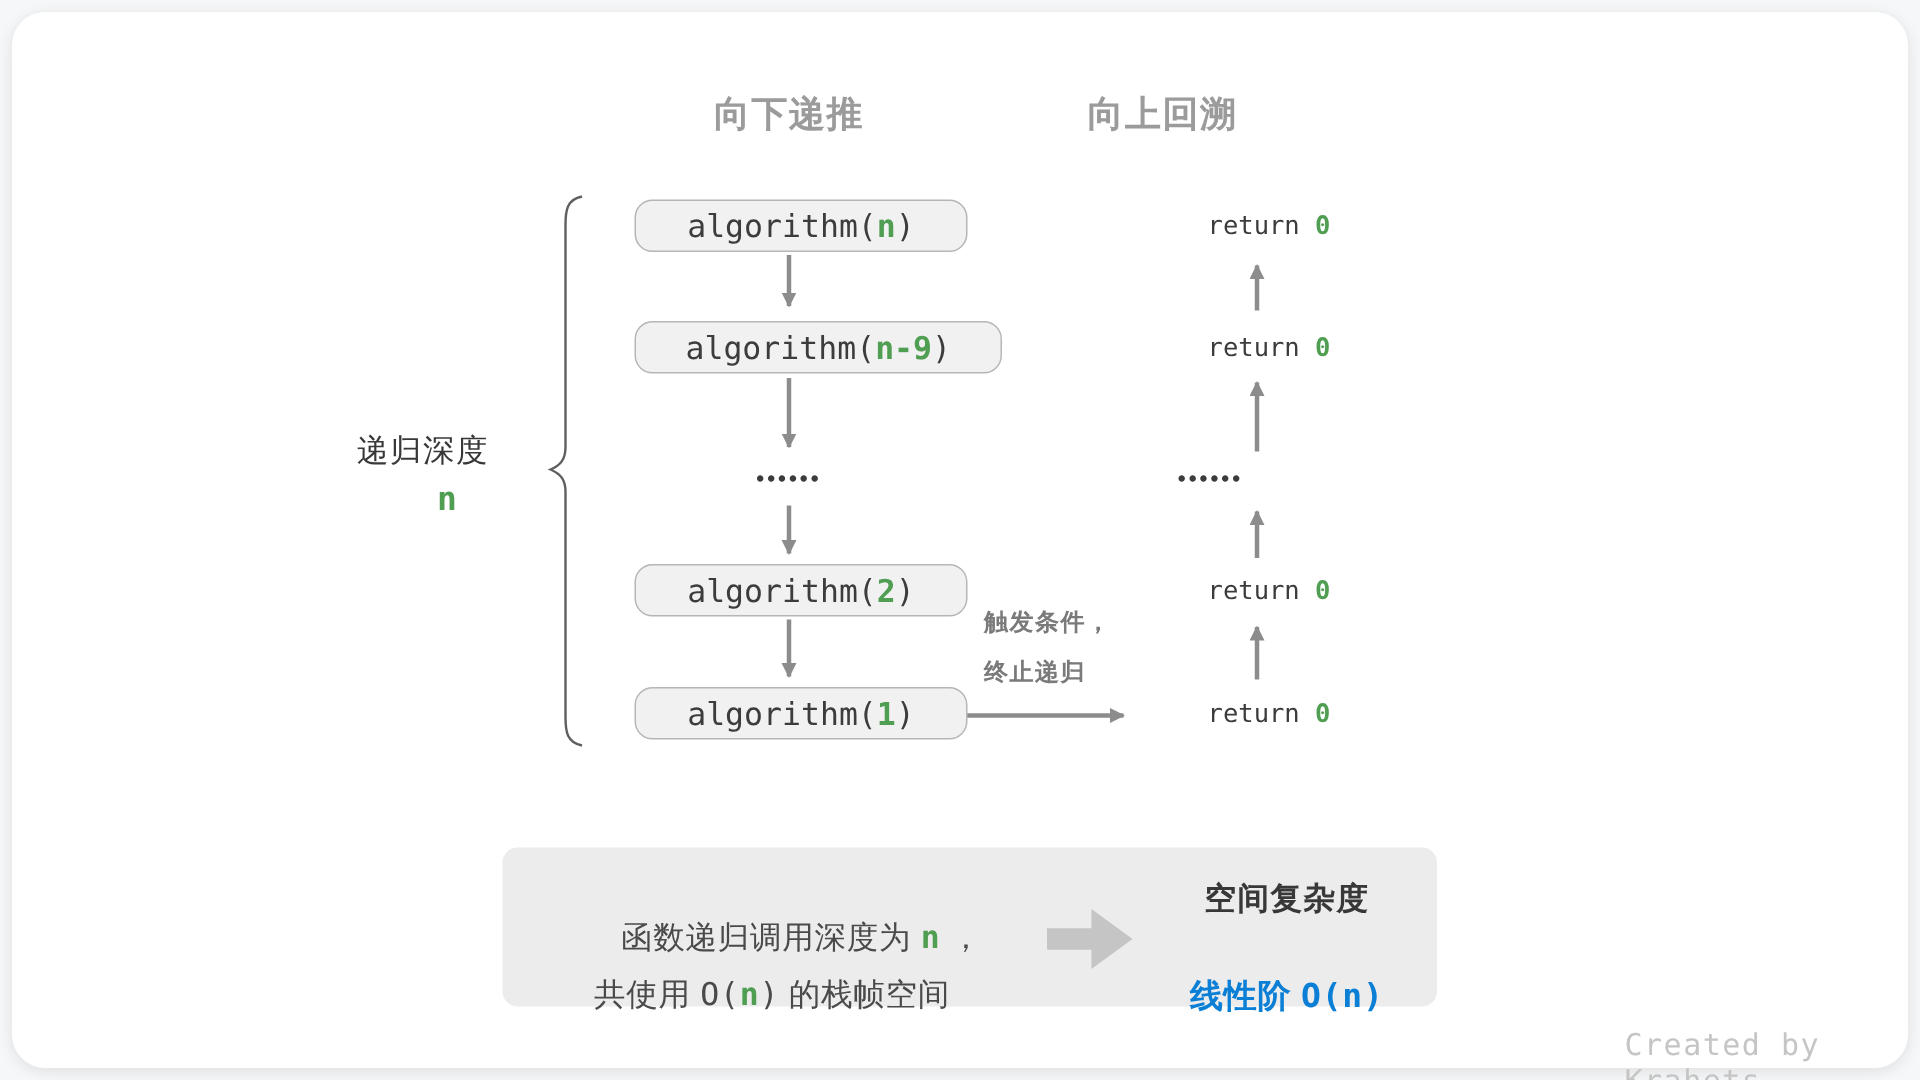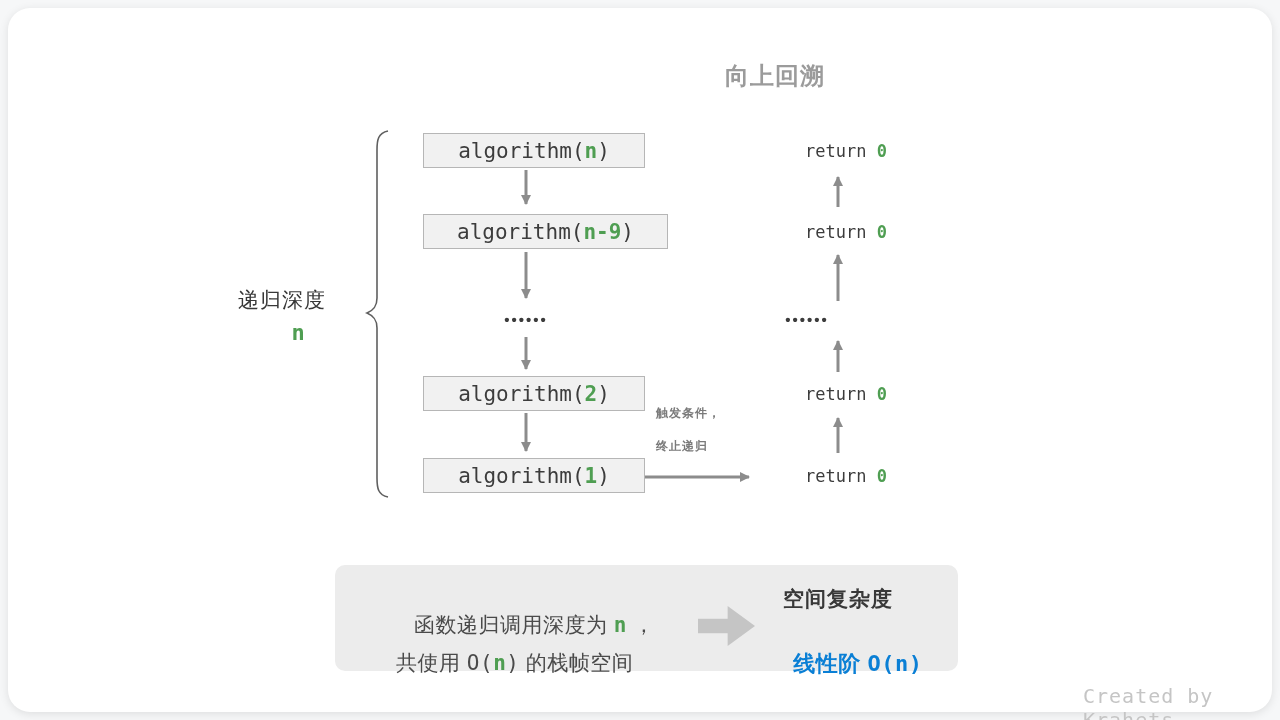--- a/index.html
+++ b/index.html
@@ -39,21 +39,21 @@
 
   .col-header {
     width: 222px; text-align: center;
     font-size: 24px; font-weight: bold; letter-spacing: 1px;
     color: var(--muted-header);
   }
   .callbox {
     left: 415px; width: 222px; height: 35px;
     background: var(--box-bg);
     border: 1.5px solid var(--box-border);
-    border-radius: 0;
+    border-radius: 12px;
     display: flex; align-items: center; justify-content: center;
     font-size: 21px; color: var(--code-text);
     white-space: pre;
   }
   .callbox.wide { width: 245px; }
   .retrow {
     left: 758px; width: 160px; height: 30px;
     display: flex; align-items: center; justify-content: center;
     font-size: 17px; color: var(--code-text);
     white-space: pre;
@@ -65,40 +65,40 @@
   }
   .depth-label {
     left: 230px; width: 120px; 
     font-size: 21px; color: var(--dark-text); letter-spacing: 1px;
   }
   .depth-var {
     left: 230px; width: 120px; text-align: center;
     font-size: 22px;
   }
   .trigger-note {
-    left: 648px; font-size: 12px; font-weight: bold;
+    left: 648px; font-size: 16px; font-weight: bold;
     color: var(--trigger-gray); letter-spacing: 1px;
   }
   .summary-box {
     left: 327px; top: 557px; width: 623px; height: 106px;
     background: var(--summary-bg);
     border-radius: 10px;
   }
   .summary-line {
     left: 368px; font-size: 21px; color: var(--summary-text);
     white-space: pre; letter-spacing: 0.5px;
   }
   .summary-line .mono { font-size: 21px; }
   .block-arrow {
     left: 690px; top: 598px; width: 57px; height: 40px;
     background: var(--block-arrow);
     clip-path: polygon(0 32%, 52% 32%, 52% 0, 100% 50%, 52% 100%, 52% 68%, 0 68%);
   }
   .summary-right-title {
-    left: 755px; top: 577px; width: 150px; text-align: center;
+    left: 755px; top: 577px; width: 150px; text-align: right;
     font-size: 21px; font-weight: bold; color: var(--dark-text);
     letter-spacing: 1px;
   }
   .summary-right-result {
     left: 740px; top: 615px; width: 180px; text-align: center;
     font-size: 22px; font-weight: bold; color: var(--blue);
     white-space: pre; letter-spacing: 0.5px;
   }
   .watermark {
     left: 1075px; top: 676px;
@@ -110,20 +110,21 @@
   }
   svg .flow { stroke: var(--arrow); stroke-width: 3; fill: none; }
   svg .brace-path { stroke: var(--brace); stroke-width: 1.6; fill: none; }
   svg .ah { fill: var(--arrow); }
 </style>
 </head>
 <body>
 
 <div class="card">
 
+  <div class="abs col-header" style="left:407px; top:52px;">向下递推</div>
   <div class="abs col-header" style="left:687px; top:52px; width:160px;">向上回溯</div>
 
   <svg class="overlay" width="1280" height="720" viewBox="0 0 1280 720">
     <defs>
       <marker id="ah" markerUnits="userSpaceOnUse" markerWidth="14" markerHeight="12" refX="9" refY="5" orient="auto">
         <path class="ah" d="M0,0 L10,5 L0,10 Z"></path>
       </marker>
     </defs>
     <g>
       <path class="flow" d="M518,162 L518,196" marker-end="url(#ah)"></path>

